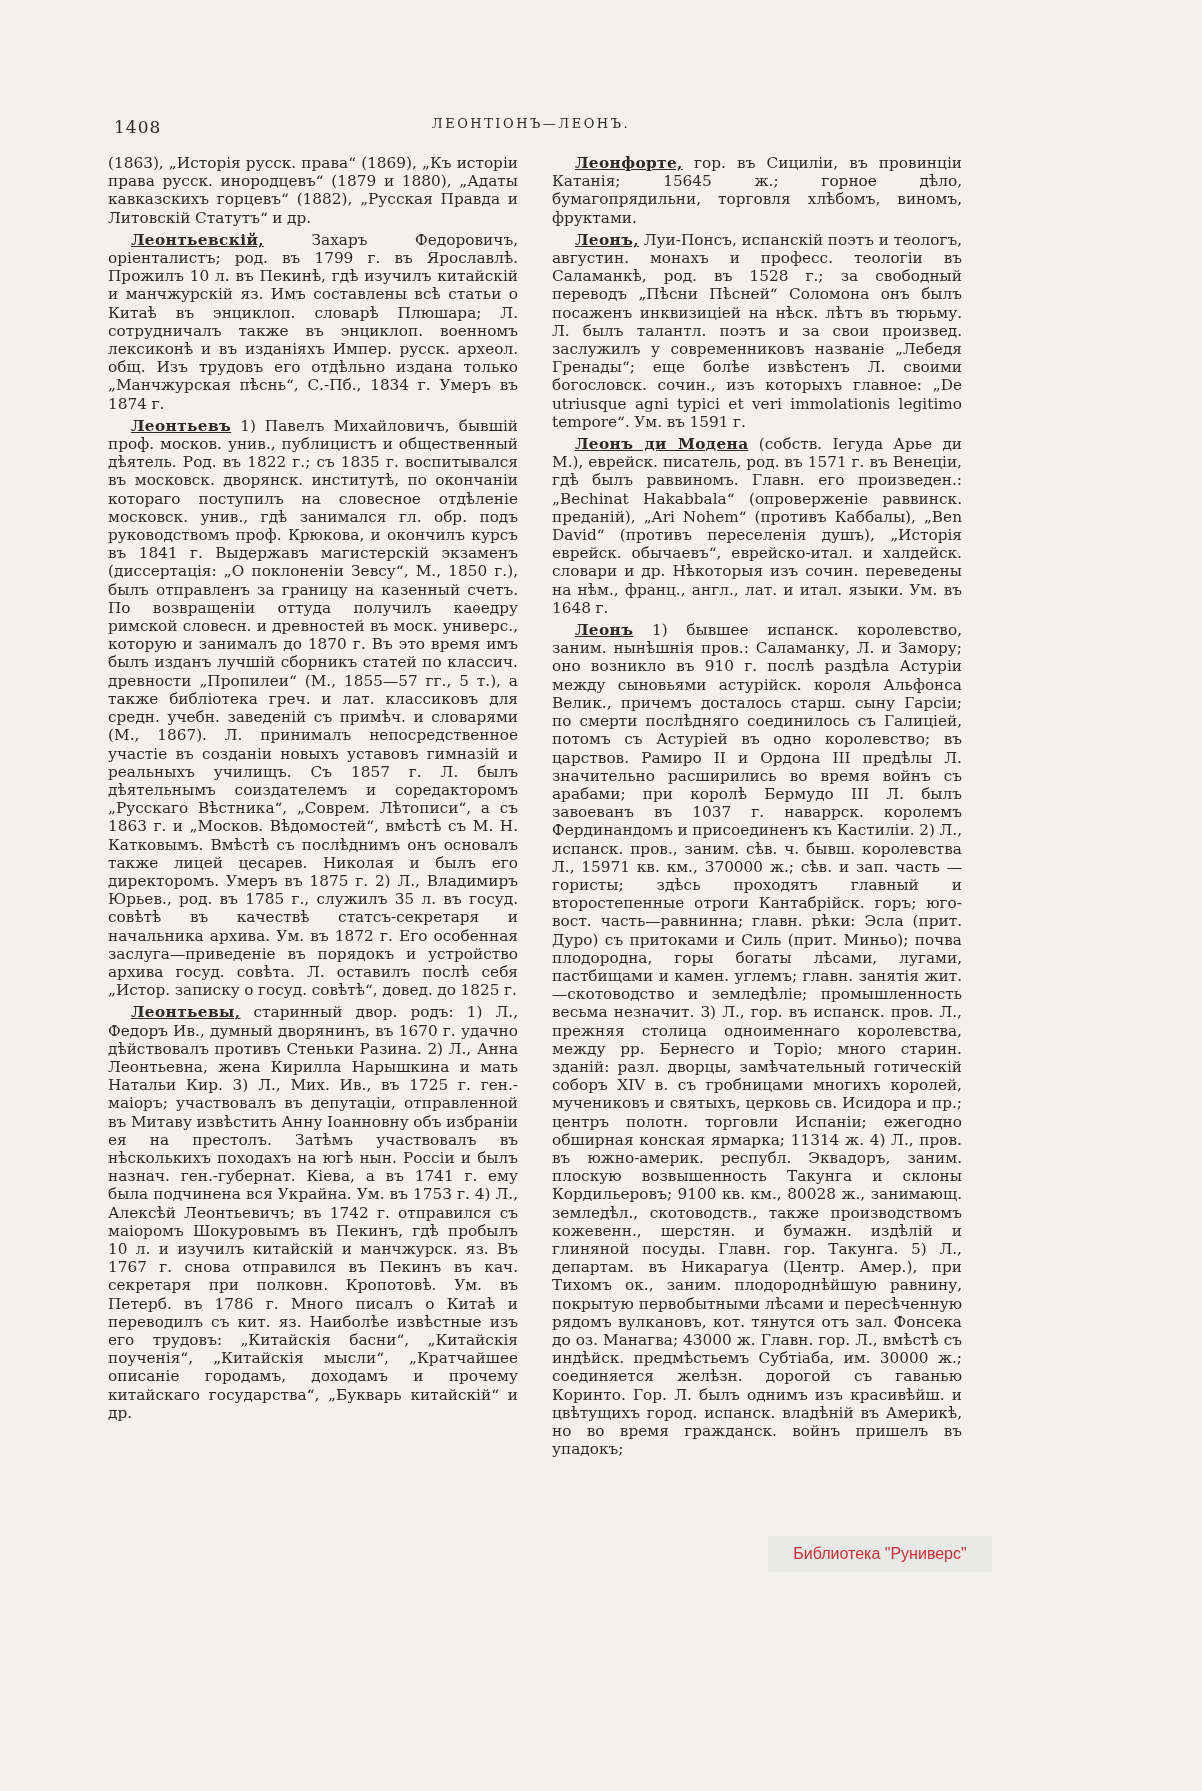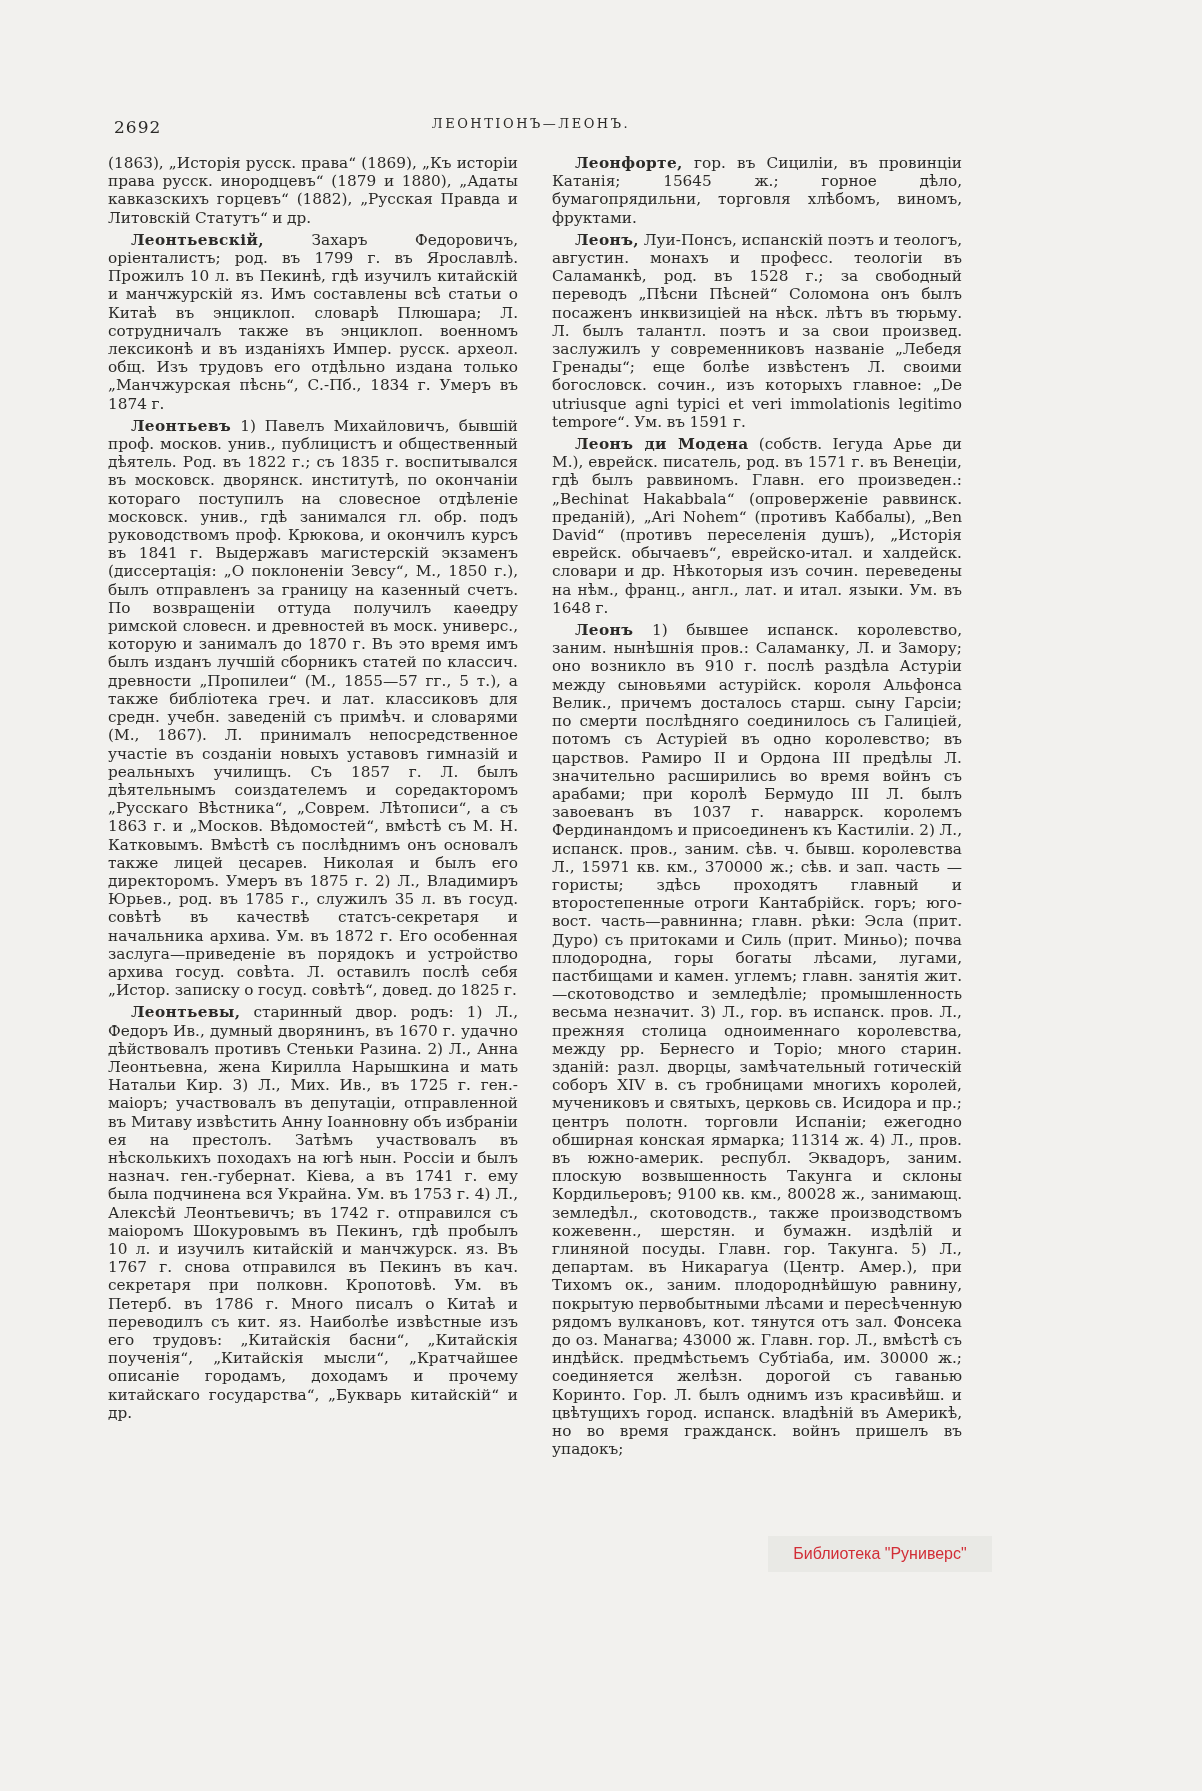--- a/index.html
+++ b/index.html
@@ -12,35 +12,35 @@
   }
   .scan{position:absolute;inset:0;}
   .content{position:absolute;left:100px;top:116px;width:862px;}
   .page-head{position:relative;height:26px;margin-bottom:12px;}
   .page-num{position:absolute;left:14px;top:1px;font-size:17px;letter-spacing:1px;}
   .page-title{display:block;text-align:center;font-size:13px;letter-spacing:2.5px;}
   .columns{display:flex;gap:26px;}
   .col{width:418px;text-align:justify;font-size:15.3px;line-height:18.2px;word-spacing:-0.3px;margin-left:8px;}
   .col p{margin:0 0 4px;text-indent:1.5em;}
   .col p.cont{text-indent:0;}
-  .col b{letter-spacing:0.4px;}
+  .col b{letter-spacing:0.4px;text-decoration:underline;}
   .watermark{
     position:absolute;left:768px;top:1536px;width:224px;height:36px;
     background:#e9e9e5;color:#d22d36;
     font-family:"Liberation Sans",sans-serif;font-size:16px;
     display:flex;align-items:center;justify-content:center;white-space:nowrap;
   }
 </style>
 </head>
 <body>
 
 <div class="scan">
   <div class="content">
     <div class="page-head">
-      <span class="page-num">2692</span>
+      <span class="page-num">1408</span>
       <span class="page-title">ЛЕОНТІОНЪ—ЛЕОНЪ.</span>
     </div>
     <div class="columns">
       <div class="col" id="col-left">
           <p class="cont">(1863), „Исторія русск. права“ (1869), „Къ исторіи права русск. инородцевъ“ (1879 и 1880), „Адаты кавказскихъ горцевъ“ (1882), „Русская Правда и Литовскій Статутъ“ и др.</p>
           <p><b>Леонтьевскій,</b> Захаръ Федоровичъ, оріенталистъ; род. въ 1799 г. въ Ярославлѣ. Прожилъ 10 л. въ Пекинѣ, гдѣ изучилъ китайскій и манчжурскій яз. Имъ составлены всѣ статьи о Китаѣ въ энциклоп. словарѣ Плюшара; Л. сотрудничалъ также въ энциклоп. военномъ лексиконѣ и въ изданіяхъ Импер. русск. археол. общ. Изъ трудовъ его отдѣльно издана только „Манчжурская пѣснь“, С.-Пб., 1834 г. Умеръ въ 1874 г.</p>
           <p><b>Леонтьевъ</b> 1) Павелъ Михайловичъ, бывшій проф. москов. унив., публицистъ и общественный дѣятель. Род. въ 1822 г.; съ 1835 г. воспитывался въ московск. дворянск. институтѣ, по окончаніи котораго поступилъ на словесное отдѣленіе московск. унив., гдѣ занимался гл. обр. подъ руководствомъ проф. Крюкова, и окончилъ курсъ въ 1841 г. Выдержавъ магистерскій экзаменъ (диссертація: „О поклоненіи Зевсу“, М., 1850 г.), былъ отправленъ за границу на казенный счетъ. По возвращеніи оттуда получилъ каѳедру римской словесн. и древностей въ моск. универс., которую и занималъ до 1870 г. Въ это время имъ былъ изданъ лучшій сборникъ статей по классич. древности „Пропилеи“ (М., 1855—57 гг., 5 т.), а также библіотека греч. и лат. классиковъ для средн. учебн. заведеній съ примѣч. и словарями (М., 1867). Л. принималъ непосредственное участіе въ созданіи новыхъ уставовъ гимназій и реальныхъ училищъ. Съ 1857 г. Л. былъ дѣятельнымъ соиздателемъ и соредакторомъ „Русскаго Вѣстника“, „Соврем. Лѣтописи“, а съ 1863 г. и „Москов. Вѣдомостей“, вмѣстѣ съ М. Н. Катковымъ. Вмѣстѣ съ послѣднимъ онъ основалъ также лицей цесарев. Николая и былъ его директоромъ. Умеръ въ 1875 г. 2) Л., Владимиръ Юрьев., род. въ 1785 г., служилъ 35 л. въ госуд. совѣтѣ въ качествѣ статсъ-секретаря и начальника архива. Ум. въ 1872 г. Его особенная заслуга—приведеніе въ порядокъ и устройство архива госуд. совѣта. Л. оставилъ послѣ себя „Истор. записку о госуд. совѣтѣ“, довед. до 1825 г.</p>
           <p><b>Леонтьевы,</b> старинный двор. родъ: 1) Л., Федоръ Ив., думный дворянинъ, въ 1670 г. удачно дѣйствовалъ противъ Стеньки Разина. 2) Л., Анна Леонтьевна, жена Кирилла Нарышкина и мать Натальи Кир. 3) Л., Мих. Ив., въ 1725 г. ген.-маіоръ; участвовалъ въ депутаціи, отправленной въ Митаву извѣстить Анну Іоанновну объ избраніи ея на престолъ. Затѣмъ участвовалъ въ нѣсколькихъ походахъ на югѣ нын. Россіи и былъ назнач. ген.-губернат. Кіева, а въ 1741 г. ему была подчинена вся Украйна. Ум. въ 1753 г. 4) Л., Алексѣй Леонтьевичъ; въ 1742 г. отправился съ маіоромъ Шокуровымъ въ Пекинъ, гдѣ пробылъ 10 л. и изучилъ китайскій и манчжурск. яз. Въ 1767 г. снова отправился въ Пекинъ въ кач. секретаря при полковн. Кропотовѣ. Ум. въ Петерб. въ 1786 г. Много писалъ о Китаѣ и переводилъ съ кит. яз. Наиболѣе извѣстные изъ его трудовъ: „Китайскія басни“, „Китайскія поученія“, „Китайскія мысли“, „Кратчайшее описаніе городамъ, доходамъ и прочему китайскаго государства“, „Букварь китайскій“ и др.</p>
         </div>
       <div class="col" id="col-right">

